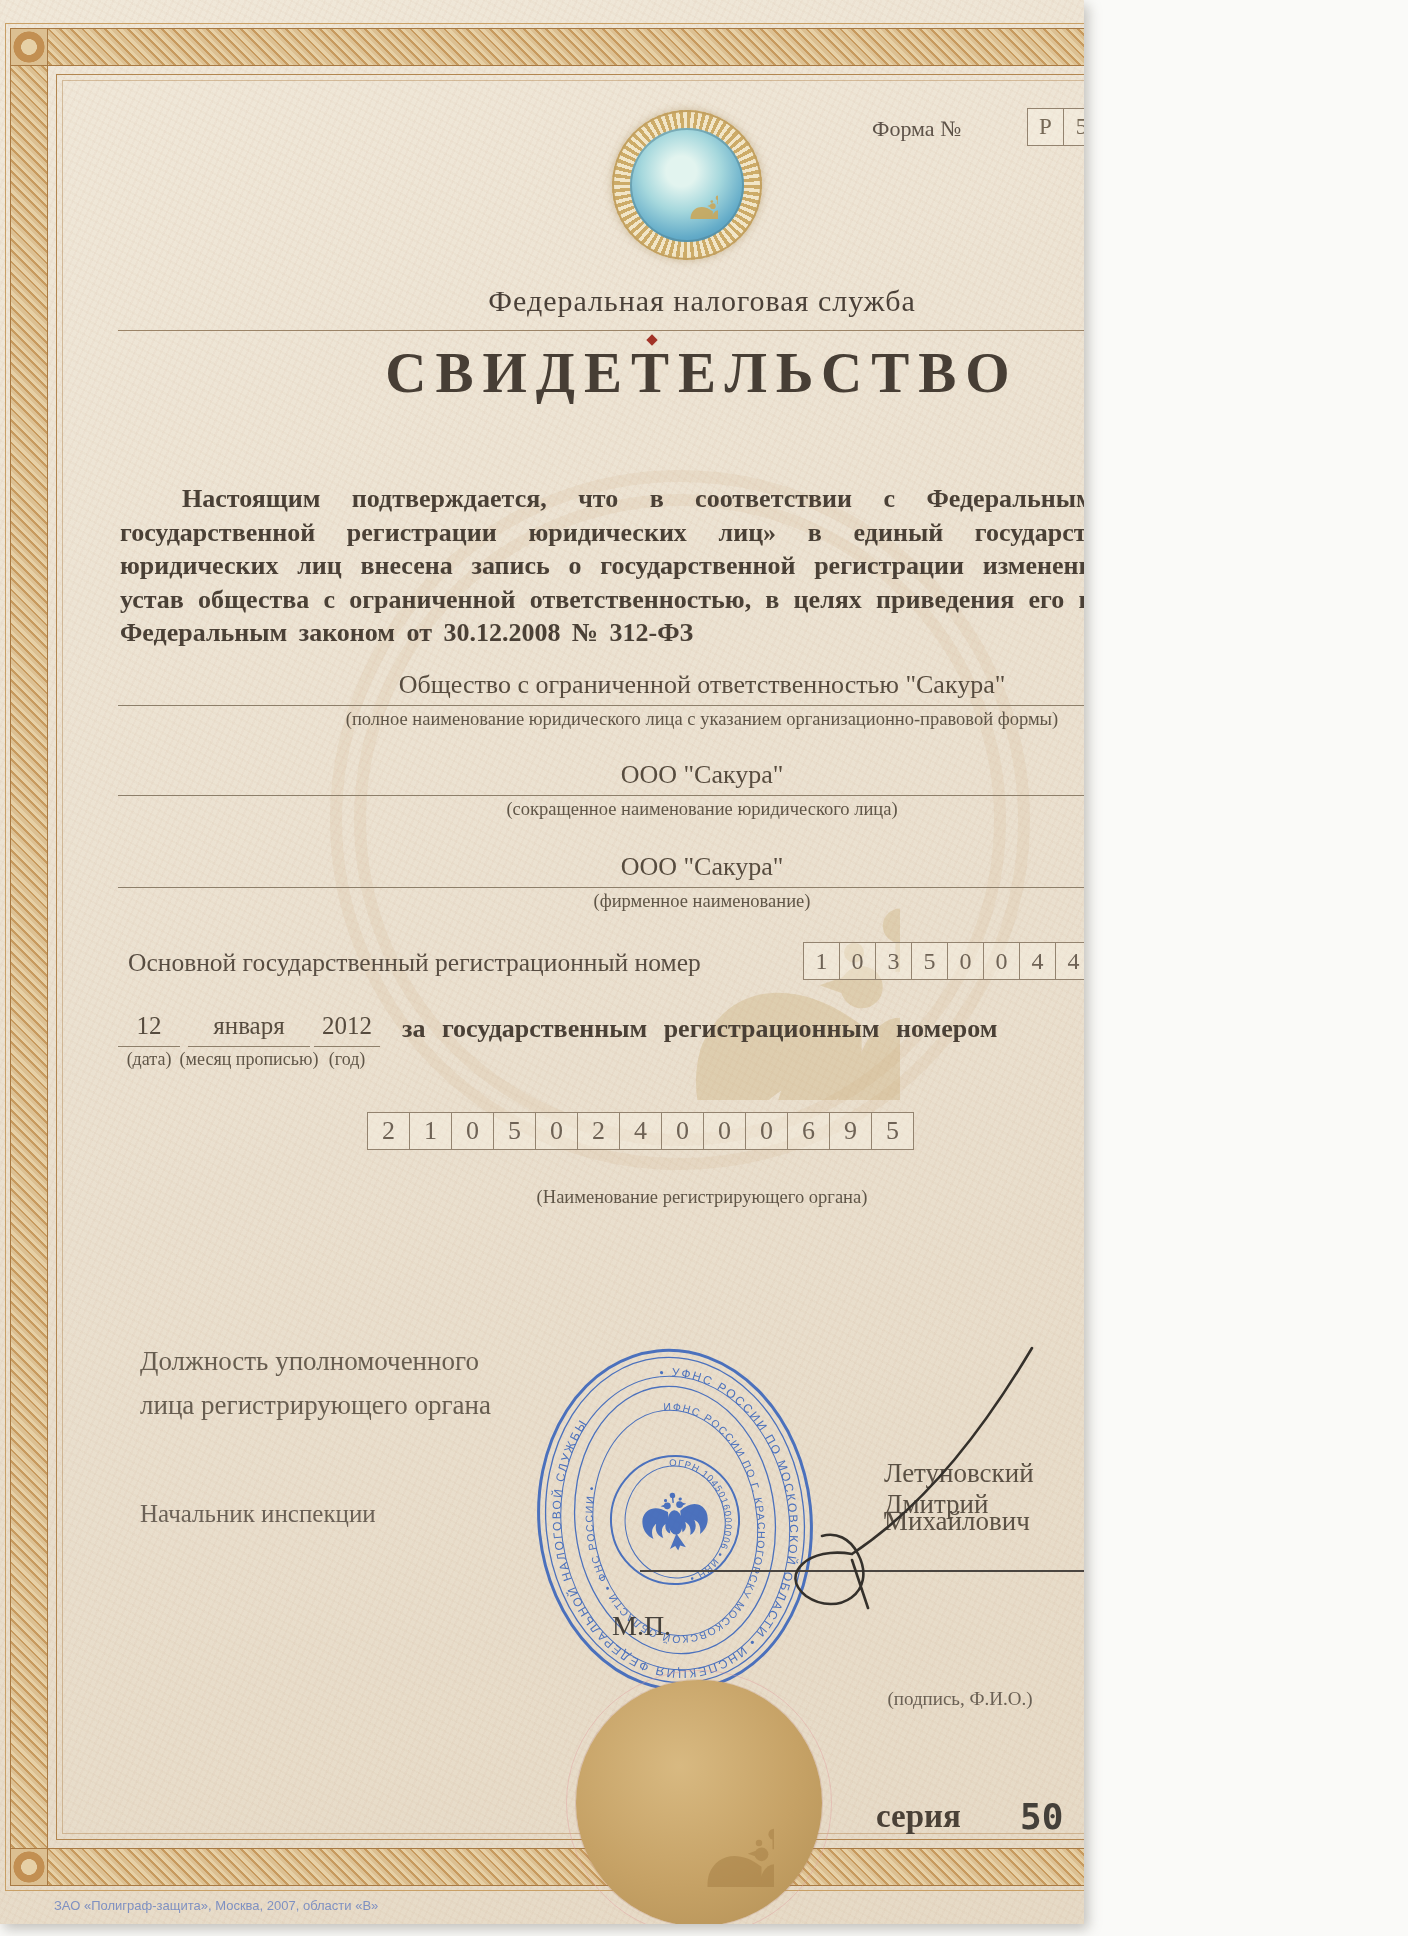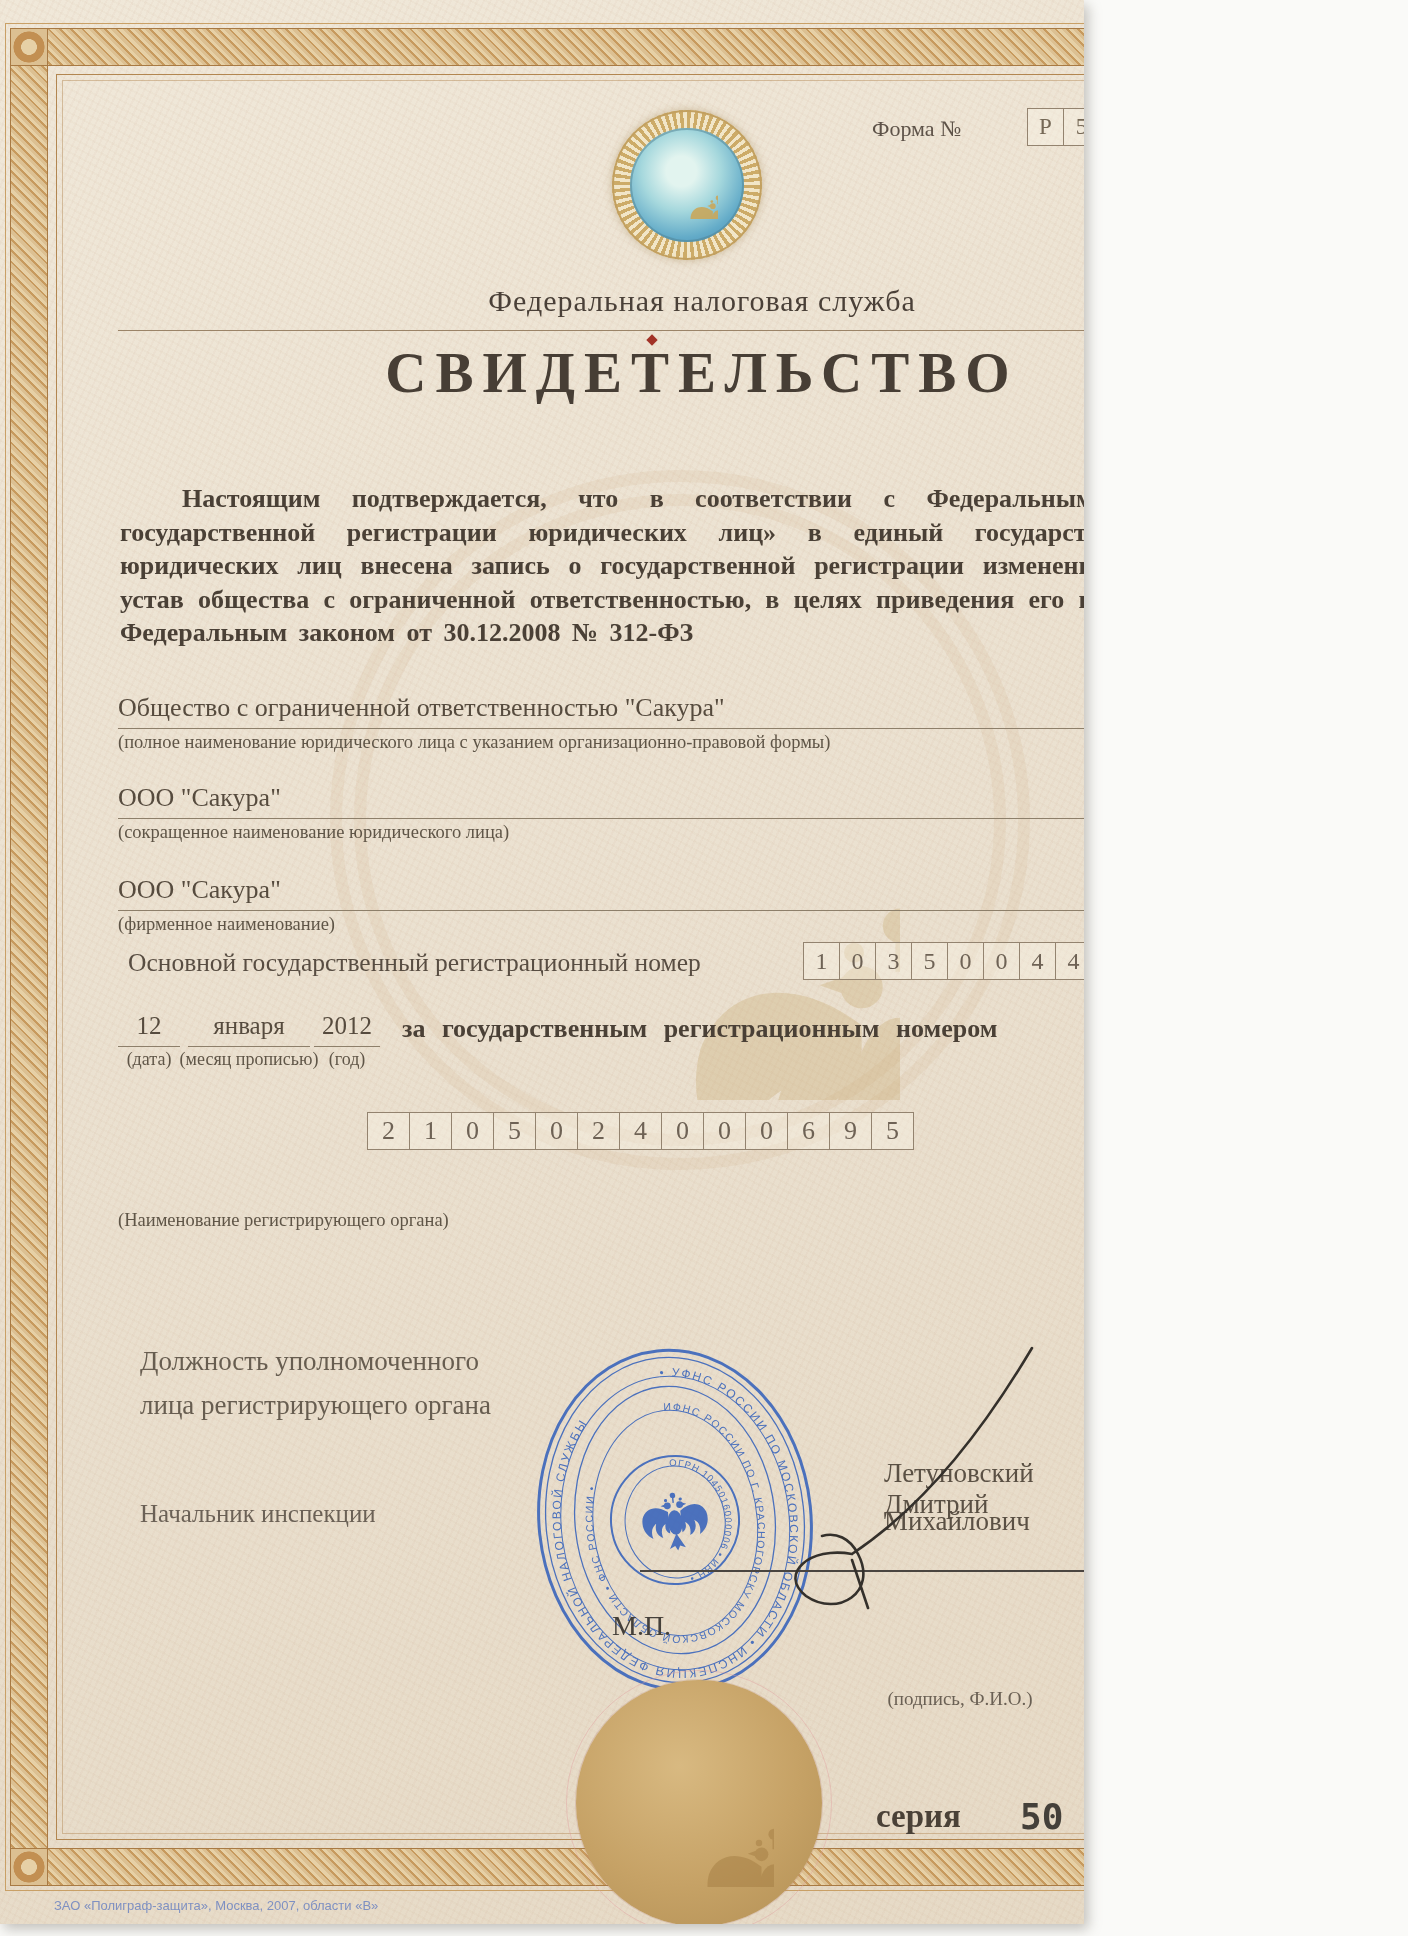--- a/index.html
+++ b/index.html
@@ -56,21 +56,21 @@
   .agency{top:284px;font-size:30px;font-weight:400;letter-spacing:1px;color:#4a4038;}
   .rule1{position:absolute;left:118px;top:330px;width:1168px;height:0;border-top:1.5px solid #9b8468;}
   .red-diamond{position:absolute;left:648px;top:336px;width:8px;height:8px;background:#a23227;transform:rotate(45deg);}
   .title{top:340px;font-size:57px;font-weight:700;letter-spacing:9px;color:#473e35;}
   .subtitle{top:430px;font-size:25px;font-weight:700;color:#4a4138;}
 
   .paragraph{position:absolute;left:120px;top:482px;width:1166px;font-size:26px;line-height:33.5px;font-weight:700;
     color:#4a4036;text-align:justify;text-indent:62px;word-spacing:5px;}
 
   
-  .field{position:absolute;left:118px;width:1168px;margin-top:23px;}
+  .field{position:absolute;left:118px;width:1168px;text-align:center;}
   .fval{display:block;font-size:26px;color:#564b3e;padding-bottom:5px;border-bottom:1px solid #8d7f6a;}
   .fcap{display:block;font-size:18.5px;color:#5f5547;padding-top:3px;}
   .field-full{top:670px;} .field-short{top:760px;} .field-brand{top:852px;} .field-registrar{top:1184px;}
 
   
   .ogrn-label{position:absolute;left:128px;top:948px;font-size:25.5px;color:#584d42;}
   .ogrn-cells{left:804px;top:942px;}
   .ogrn-cells .cell{width:37px;height:38px;font-size:24px;}
 
   

